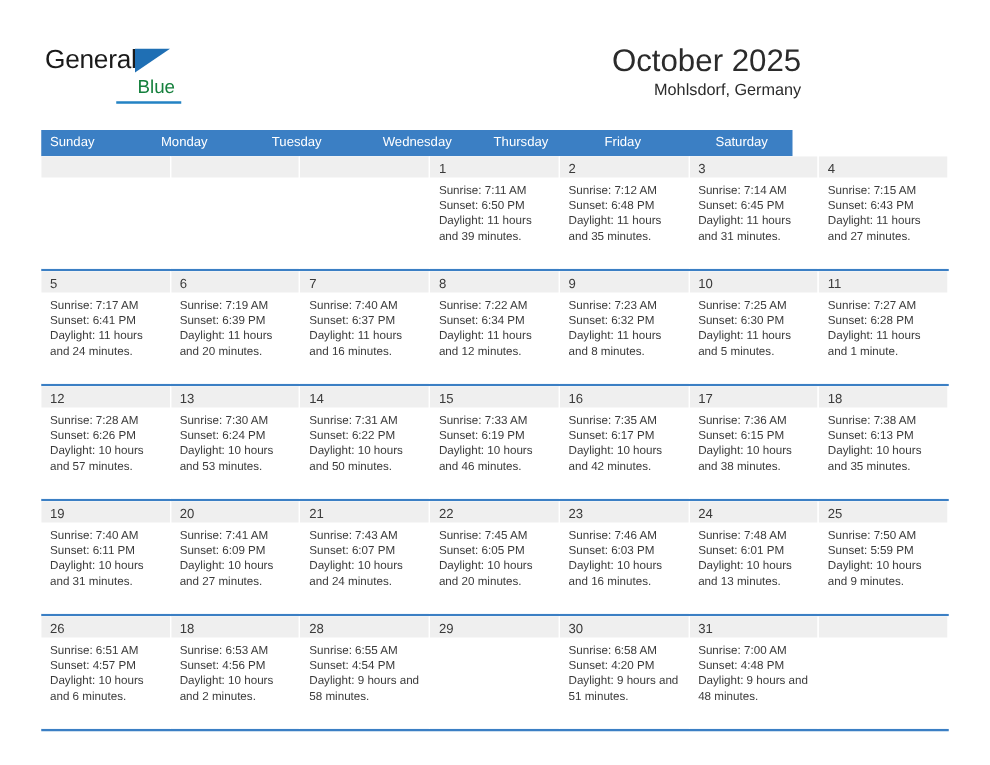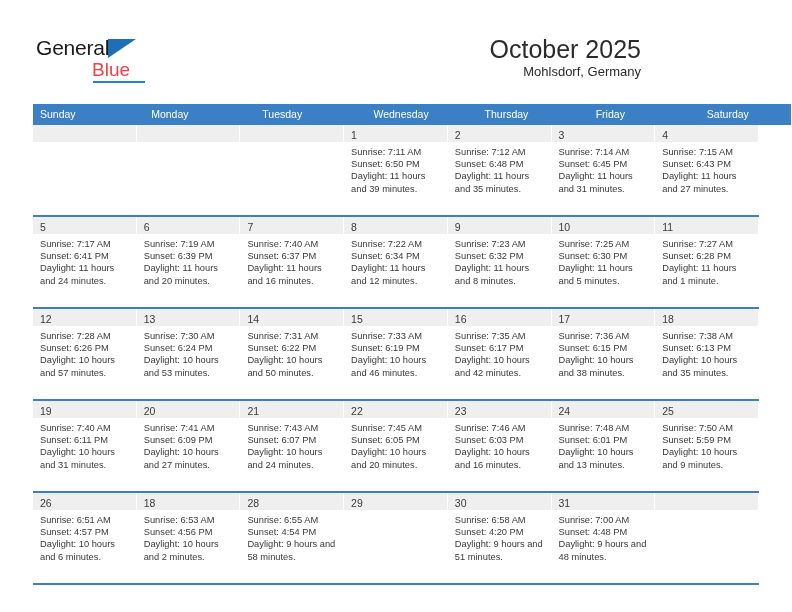--- a/index.html
+++ b/index.html
@@ -44,23 +44,23 @@
   }
   .logo-tri {
     position: absolute;
     left: 72px; top: 3px;
     width: 0; height: 0;
     border-left: 28px solid #1f6fb4;
     border-bottom: 19px solid transparent;
   }
   .logo-blue {
     position: absolute;
-    left: 56px; top: 22px;
-    font-size: 19px;
-    color: #ef4444;
+    left: 74px; top: 22px;
+    font-size: 15px;
+    color: #15803d;
     line-height: 24px;
     font-weight: 400;
   }
   .logo-underline {
     position: absolute;
     left: 57px; top: 45px;
     width: 52px;
     height: 2px;
     background: #2383c4;
   }
@@ -89,21 +89,21 @@
 
   
   .calendar {
     position: absolute;
     left: 33px;
     top: 104px;
     width: 726px;
   }
   .dow-row {
     display: flex;
-    width: 758px;
+    width: 601px;
     height: 21px;
     background: #3b7fc4;
     gap: 20px;
   }
   .dow-cell {
     width: 103.71px;
     height: 21px;
     color: #ffffff;
     font-size: 10.5px;
     line-height: 21px;

